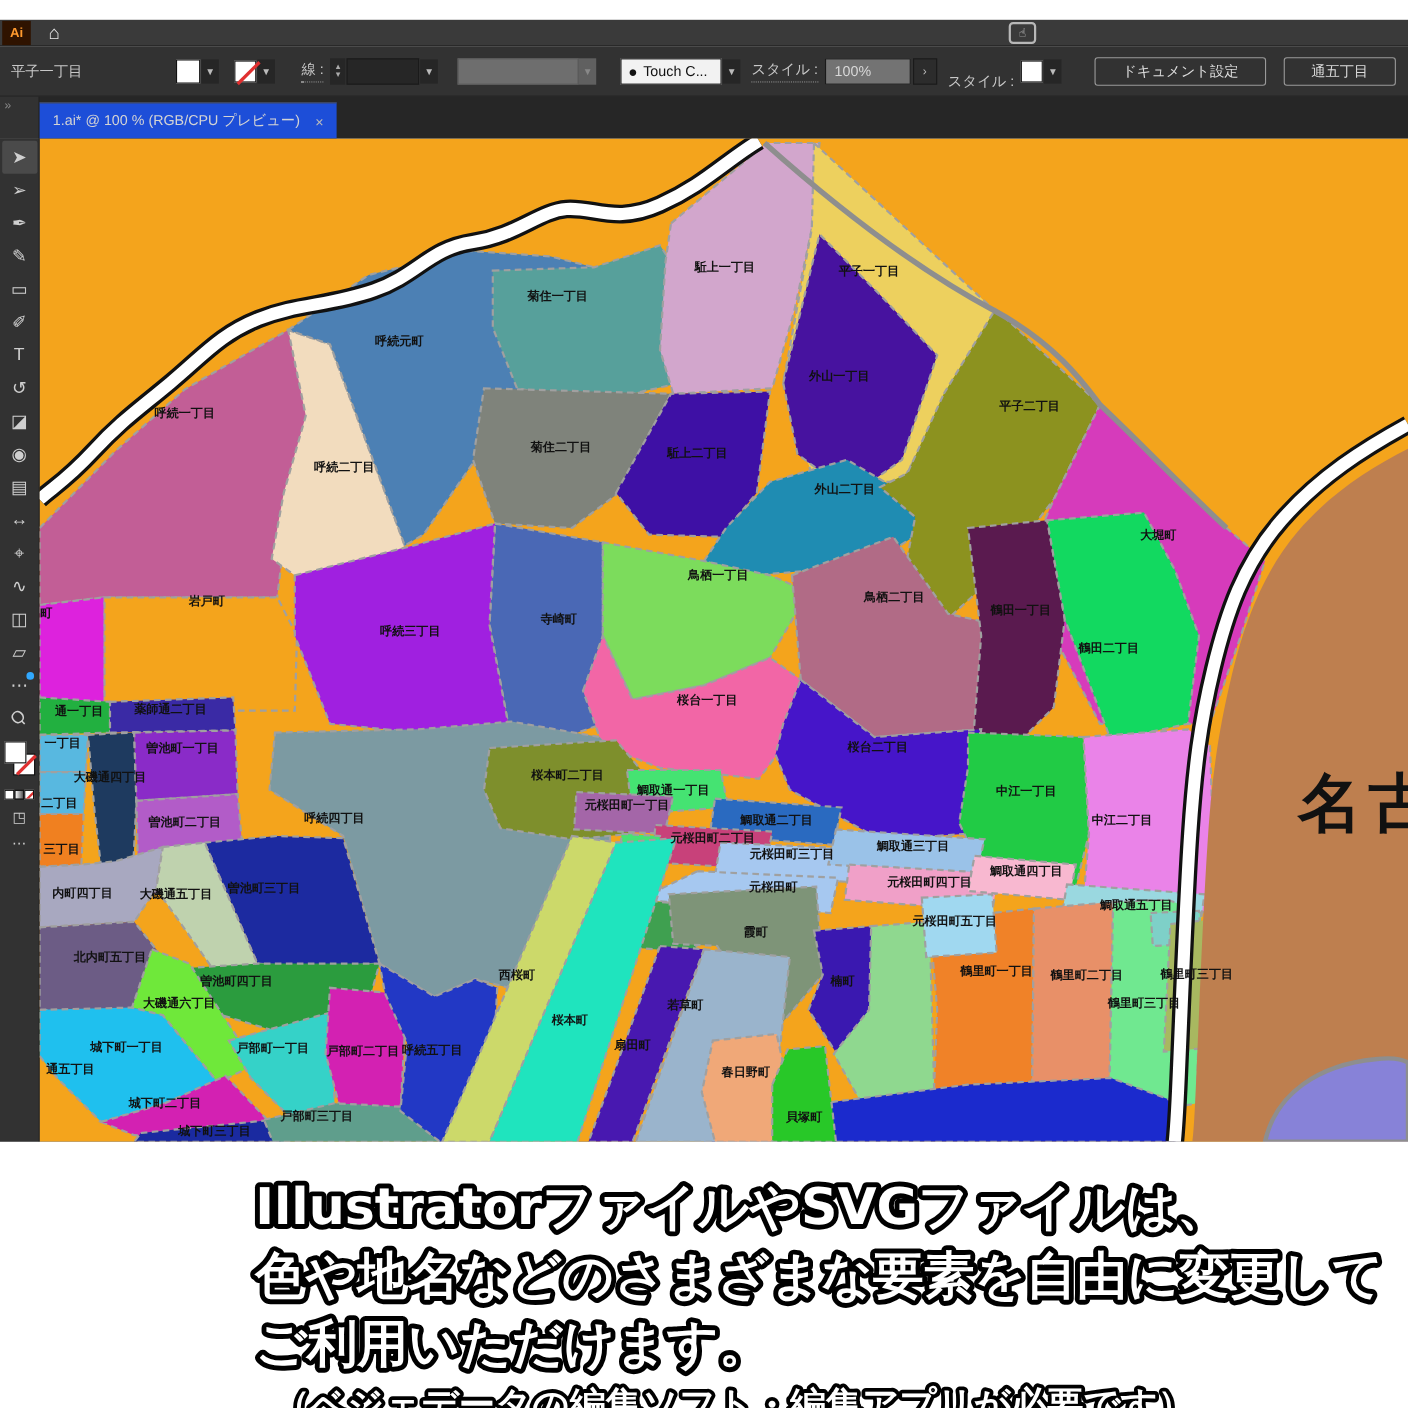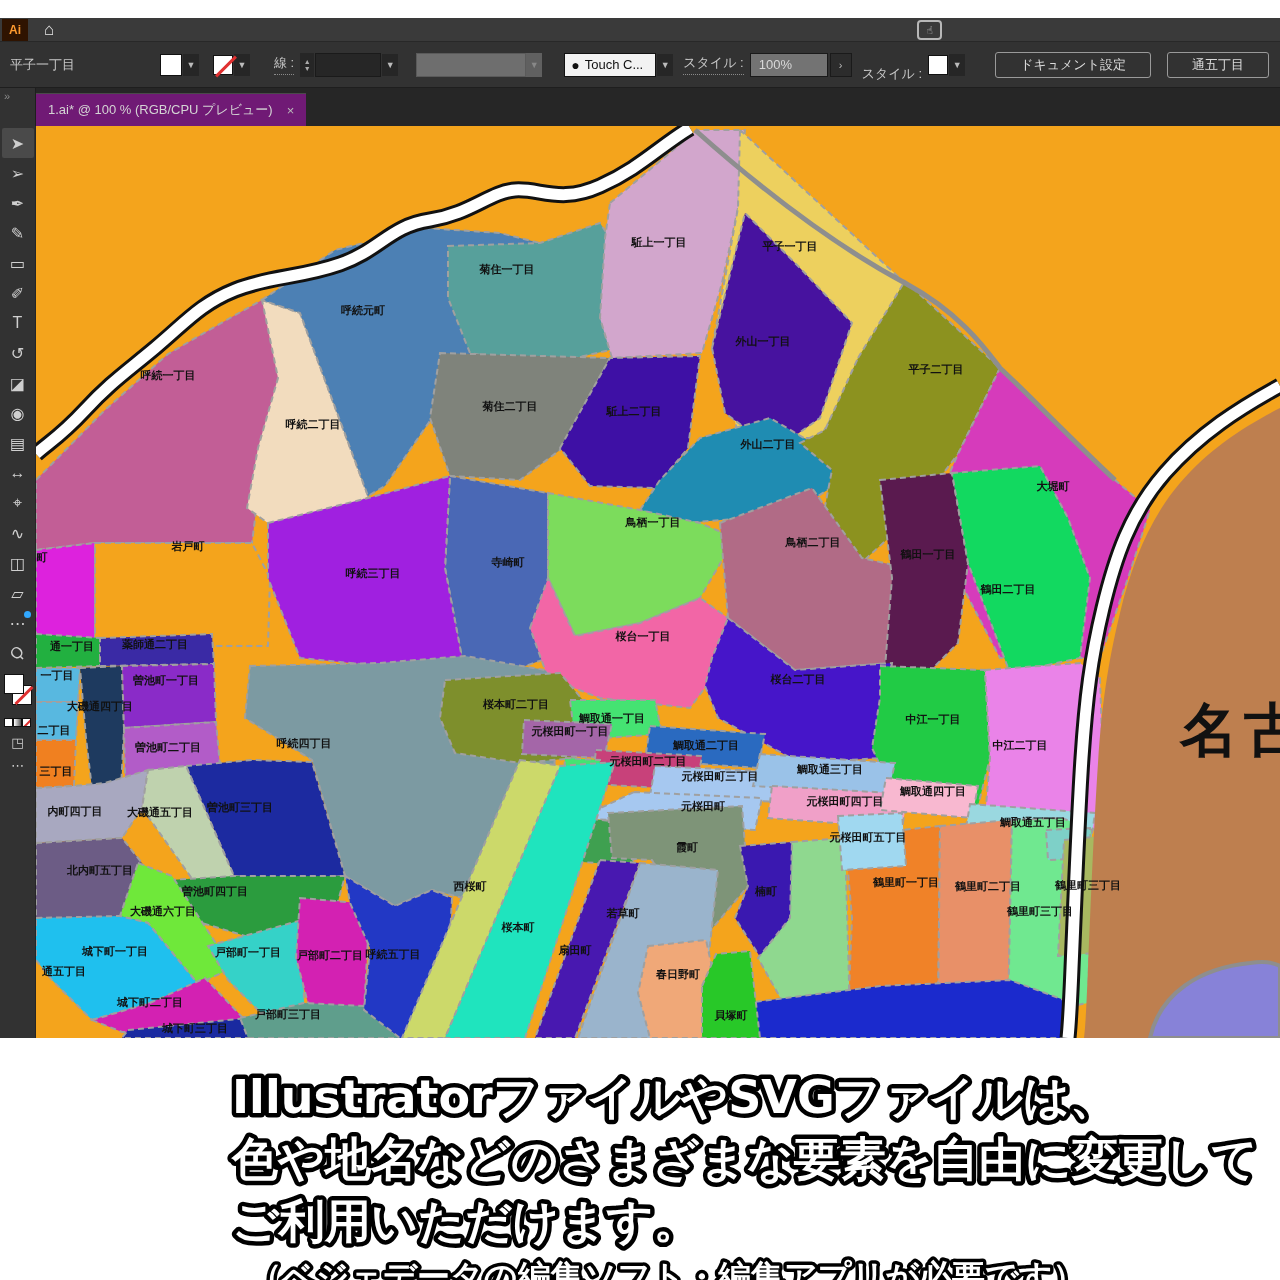--- a/index.html
+++ b/index.html
@@ -32,21 +32,21 @@
   .brush-dd { display:flex; align-items:center; margin-left:22px; }
   .brush-face { width:92px; height:24px; background:#f2f2f2; color:#111; display:flex; align-items:center; font-size:13px; padding-left:6px; border:1px solid #111; }
   .brush-face .dot { font-size:14px; margin-right:5px; }
   .opacity-field { width:78px; height:24px; background:#737373; border:1px solid #1a1a1a; color:#d8d8d8; display:flex; align-items:center; padding-left:8px; }
   .chev-btn { width:22px; height:24px; background:#2c2c2c; color:#bbb; display:flex; align-items:center; justify-content:center; font-size:11px; border:1px solid #1a1a1a; margin-left:2px; }
   .ui-button { height:26px; border:1px solid #9a9a9a; border-radius:3px; color:#dcdcdc; font-size:13px; display:flex; align-items:center; padding:0 24px; margin-left:16px; background:transparent; white-space:nowrap; }
 
   
   .tabbar { position:absolute; left:0; top:70px; width:1280px; height:38px; background:#262626; display:flex; align-items:flex-end; }
   .tab-stub { width:36px; height:38px; background:#323232; color:#8a8a8a; font-size:11px; padding:2px 0 0 4px; border-right:1px solid #1e1e1e; }
-  .doc-tab { height:33px; background:#701a75; color:#d4d4d4; font-size:13px; display:flex; align-items:center; padding:0 12px; border-top:1px solid #4a4a4a; }
+  .doc-tab { height:33px; background:#1d4ed8; color:#d4d4d4; font-size:13px; display:flex; align-items:center; padding:0 12px; border-top:1px solid #4a4a4a; }
   .tab-close { margin-left:14px; color:#bbb; font-size:13px; }
 
   
   .main { position:absolute; left:0; top:108px; width:1280px; height:912px; background:#3a3a3a; }
   .toolbar { position:absolute; left:0; top:0; width:36px; height:912px; background:#323232; border-right:1px solid #262626; display:flex; flex-direction:column; align-items:center; padding-top:2px; }
   .tool { width:32px; height:30px; color:#cfcfcf; font-size:16px; display:flex; align-items:center; justify-content:center; position:relative; }
   .tool.active { background:#4a4a4a; border-radius:2px; }
   .tool .rot { display:inline-block; transform:rotate(-45deg); }
   .tool .dotmark { position:absolute; right:3px; top:3px; width:7px; height:7px; border-radius:50%; background:#31a8ff; }
   .tb-fillstroke { position:relative; width:32px; height:40px; margin-top:6px; }

